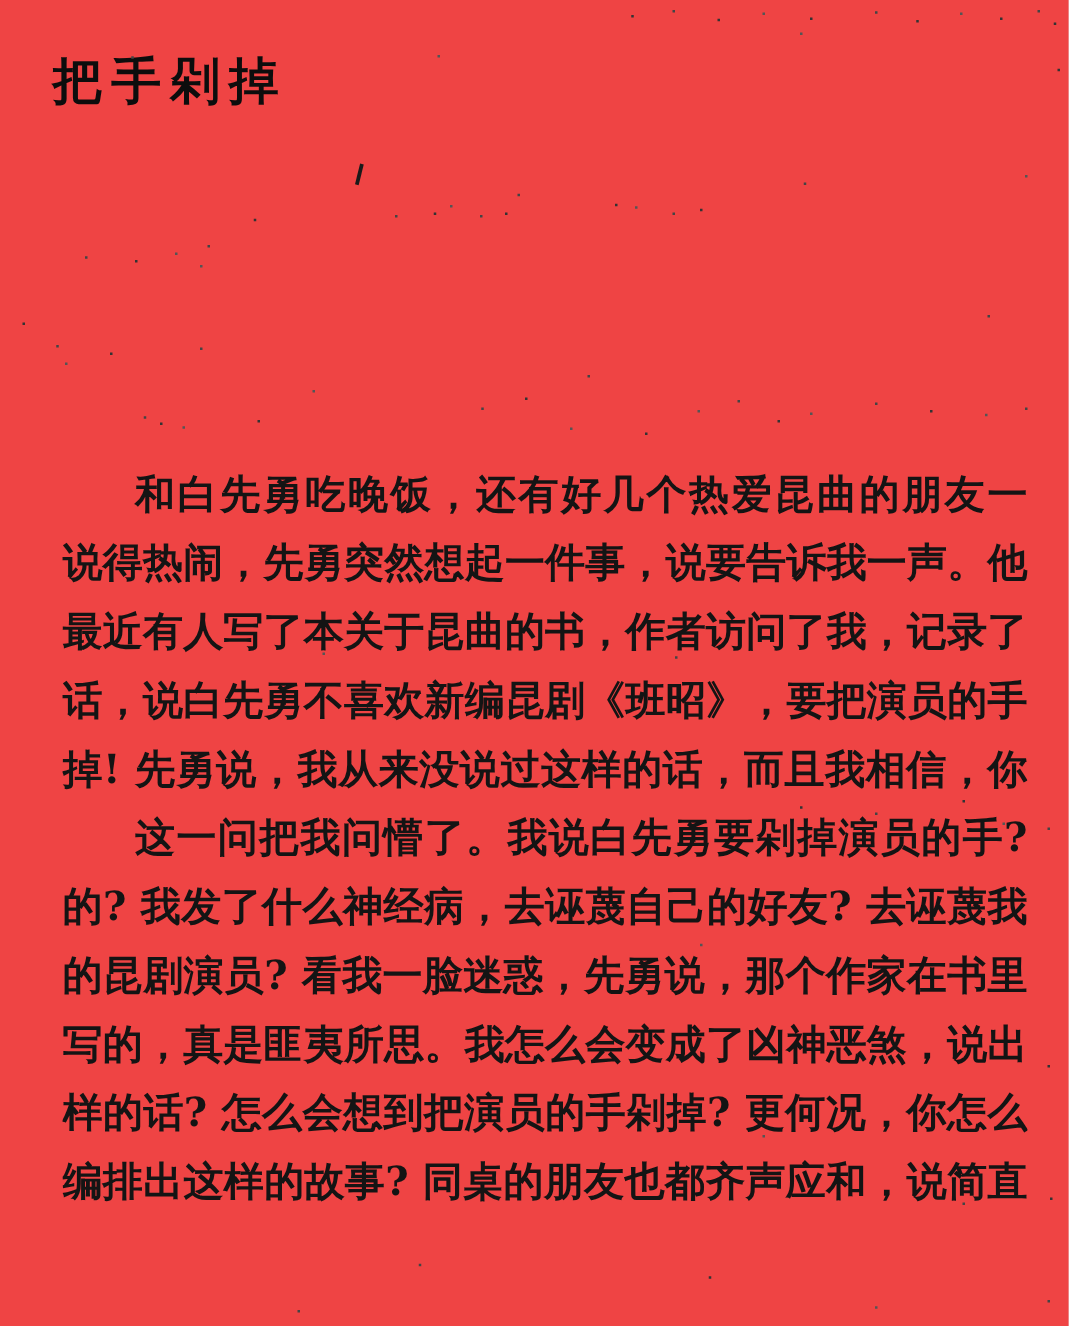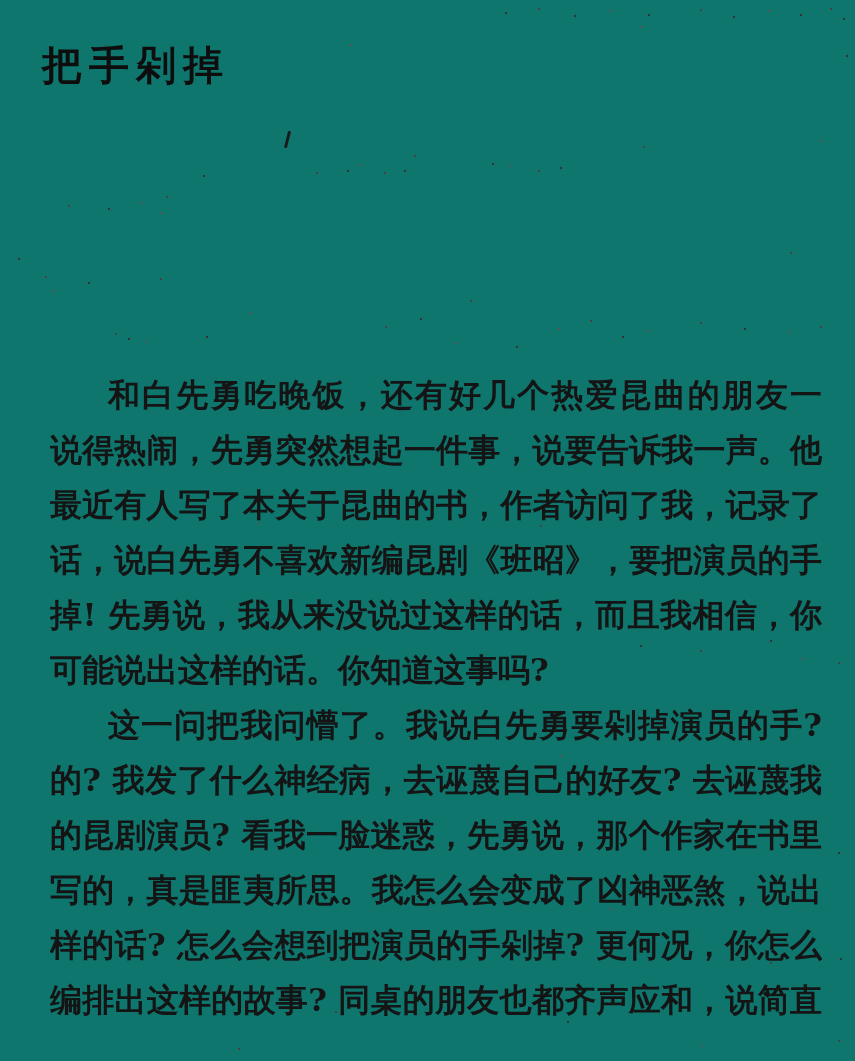--- a/index.html
+++ b/index.html
@@ -4,21 +4,21 @@
 <style>
   html, body {
     margin: 0;
     padding: 0;
     background: #e8e8e8;
   }
   .page {
     position: relative;
     width: 855px;
     height: 1061px;
-    background: #0f766e;
+    background: #ef4444;
     overflow: hidden;
     font-family: "DejaVu Serif", "Liberation Serif", serif;
     color: #111111;
   }
   
   .title {
     position: absolute;
     left: 42px;
     top: 44px;
     margin: 0;
@@ -104,21 +104,20 @@
   <div class="stray-mark"></div>
 
   <div class="noise"></div>
 
   <div class="body-text">
     <div class="line indent">和白先勇吃晚饭，还有好几个热爱昆曲的朋友一道。正</div>
     <div class="line">说得热闹，先勇突然想起一件事，说要告诉我一声。他说，</div>
     <div class="line">最近有人写了本关于昆曲的书，作者访问了我，记录了我的</div>
     <div class="line">话，说白先勇不喜欢新编昆剧《班昭》，要把演员的手都剁</div>
     <div class="line">掉! 先勇说，我从来没说过这样的话，而且我相信，你也不</div>
-    <div class="line para-end">可能说出这样的话。你知道这事吗?</div>
     <div class="line indent">这一问把我问懵了。我说白先勇要剁掉演员的手? 我说</div>
     <div class="line">的? 我发了什么神经病，去诬蔑自己的好友? 去诬蔑我喜爱</div>
     <div class="line">的昆剧演员? 看我一脸迷惑，先勇说，那个作家在书里这么</div>
     <div class="line">写的，真是匪夷所思。我怎么会变成了凶神恶煞，说出这</div>
     <div class="line">样的话? 怎么会想到把演员的手剁掉? 更何况，你怎么可能</div>
     <div class="line">编排出这样的故事? 同桌的朋友也都齐声应和，说简直是胡</div>
   </div>
 
 </div>
 

